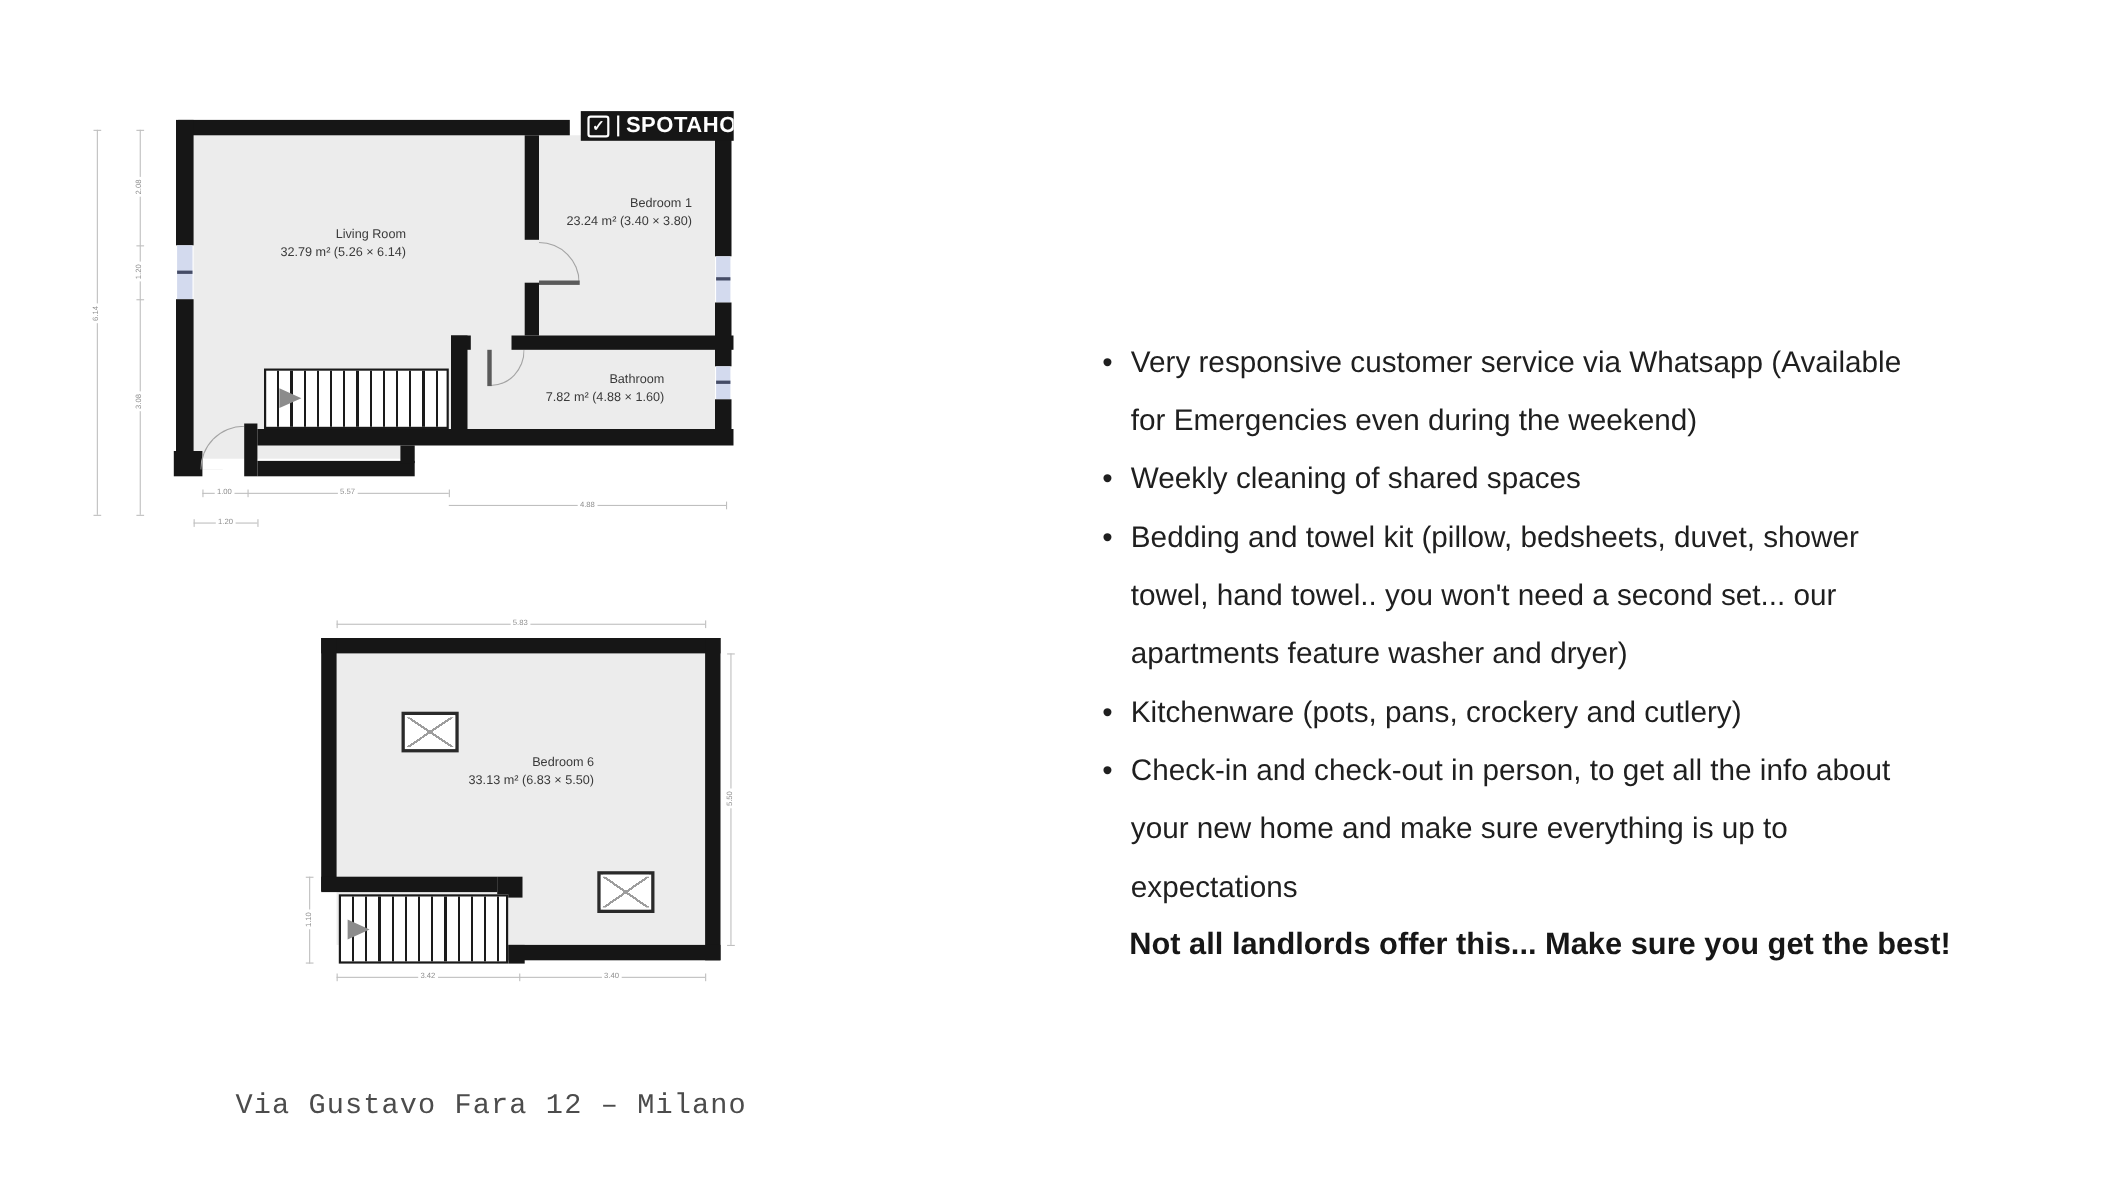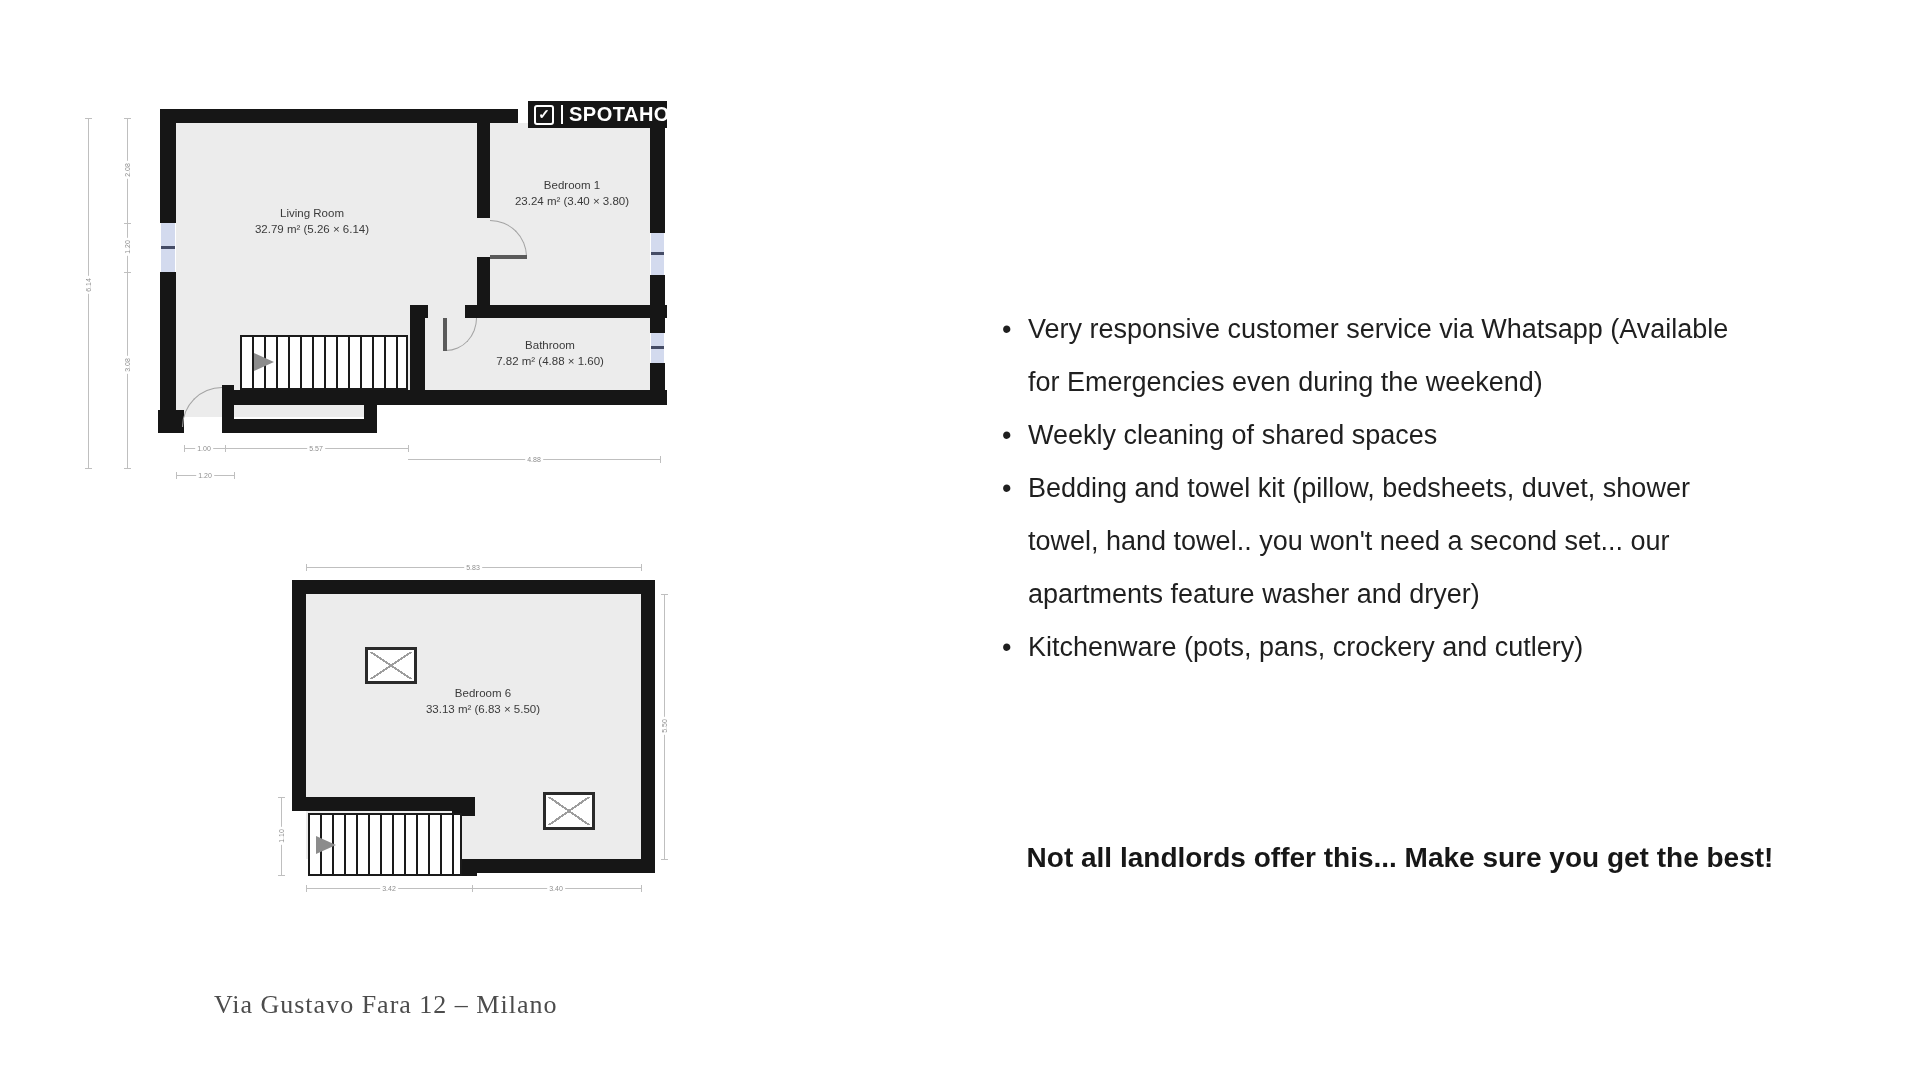--- a/index.html
+++ b/index.html
@@ -12,21 +12,21 @@
   .fl{position:absolute;background:#ececec;}         
   .win{position:absolute;background:#d3daee;}        
   .win::after{content:"";position:absolute;left:0;right:0;top:50%;height:3px;margin-top:-2px;background:#454c66;}
   .stairs{position:absolute;background:
       repeating-linear-gradient(to right,#ffffff 0px,#ffffff 10px,#1a1a1a 10px,#1a1a1a 12px);
       background-color:#fff;border:2px solid #1a1a1a;box-sizing:border-box;}
   .stair-arrow{position:absolute;width:0;height:0;border-top:9px solid transparent;
       border-bottom:9px solid transparent;border-left:20px solid #8c8c8c;}
   .arc{position:absolute;border:0 solid #a3a3a3;box-sizing:border-box;}
   .leaf{position:absolute;background:#5a5a5a;}
-  .roomlabel{position:absolute;transform:translate(-50%,-50%);text-align:center;
+  .roomlabel{position:absolute;transform:translate(-50%,-50%);text-align:right;
       font-size:11.5px;line-height:1.35;color:#3a3a3a;white-space:nowrap;}
   .skylight{position:absolute;background:
       linear-gradient(to top right,transparent calc(50% - 1px),#9d9d9d calc(50% - 1px),#9d9d9d calc(50% + 1px),transparent calc(50% + 1px)),
       linear-gradient(to bottom right,transparent calc(50% - 1px),#9d9d9d calc(50% - 1px),#9d9d9d calc(50% + 1px),transparent calc(50% + 1px)),
       #ffffff;border:3px solid #2a2a2a;box-sizing:border-box;box-shadow:inset 0 0 0 2px #fff;}
 
   
   .dimh{position:absolute;height:1px;background:#bfbfbf;}
   .dimv{position:absolute;width:1px;background:#bfbfbf;}
   .tickv{position:absolute;width:1px;height:7px;background:#bfbfbf;}
@@ -51,21 +51,21 @@
   .right-col h2{position:absolute;left:0;top:266px;width:100%;margin:0;text-align:center;
       font-size:28px;font-weight:bold;color:#171717;}
   .offer-list{position:absolute;left:0;top:303px;width:100%;margin:0;padding:0 0 0 53px;
       list-style:none;box-sizing:border-box;}
   .offer-list li{position:relative;font-size:27px;line-height:53px;color:#1f1f1f;
       white-space:pre-line;}
   .offer-list li::before{content:"•";position:absolute;left:-26px;top:0;}
   .closing{position:absolute;left:0;top:842px;width:100%;margin:0;text-align:center;
       font-size:28px;font-weight:bold;color:#171717;}
 
-  .address{position:absolute;left:214px;top:990px;font-family:Liberation Serif, serif;
+  .address{position:absolute;left:214px;top:990px;font-family:Liberation Mono, monospace;
       font-size:26px;letter-spacing:1px;color:#4c4c4c;}
 </style>
 </head>
 <body>
 
 <div class="plan" style="left:70px;top:80px;width:597px;height:500px;">
 
   <div class="fl" style="left:106px;top:43px;width:474px;height:267px;"></div>
   <div class="fl" style="left:106px;top:310px;width:201px;height:27px;"></div>
 
@@ -198,15 +198,18 @@
 
 <div class="right-col">
   <ul class="offer-list">
     <li>Very responsive customer service via Whatsapp (Available
 for Emergencies even during the weekend)</li>
     <li>Weekly cleaning of shared spaces</li>
     <li>Bedding and towel kit (pillow, bedsheets, duvet, shower
 towel, hand towel.. you won't need a second set... our
 apartments feature washer and dryer)</li>
     <li>Kitchenware (pots, pans, crockery and cutlery)</li>
+    <li>Check-in and check-out in person, to get all the info about
+your new home and make sure everything is up to
+expectations</li>
   </ul>
   <p class="closing">Not all landlords offer this... Make sure you get the best!</p>
 </div>
 
 </body></html>

